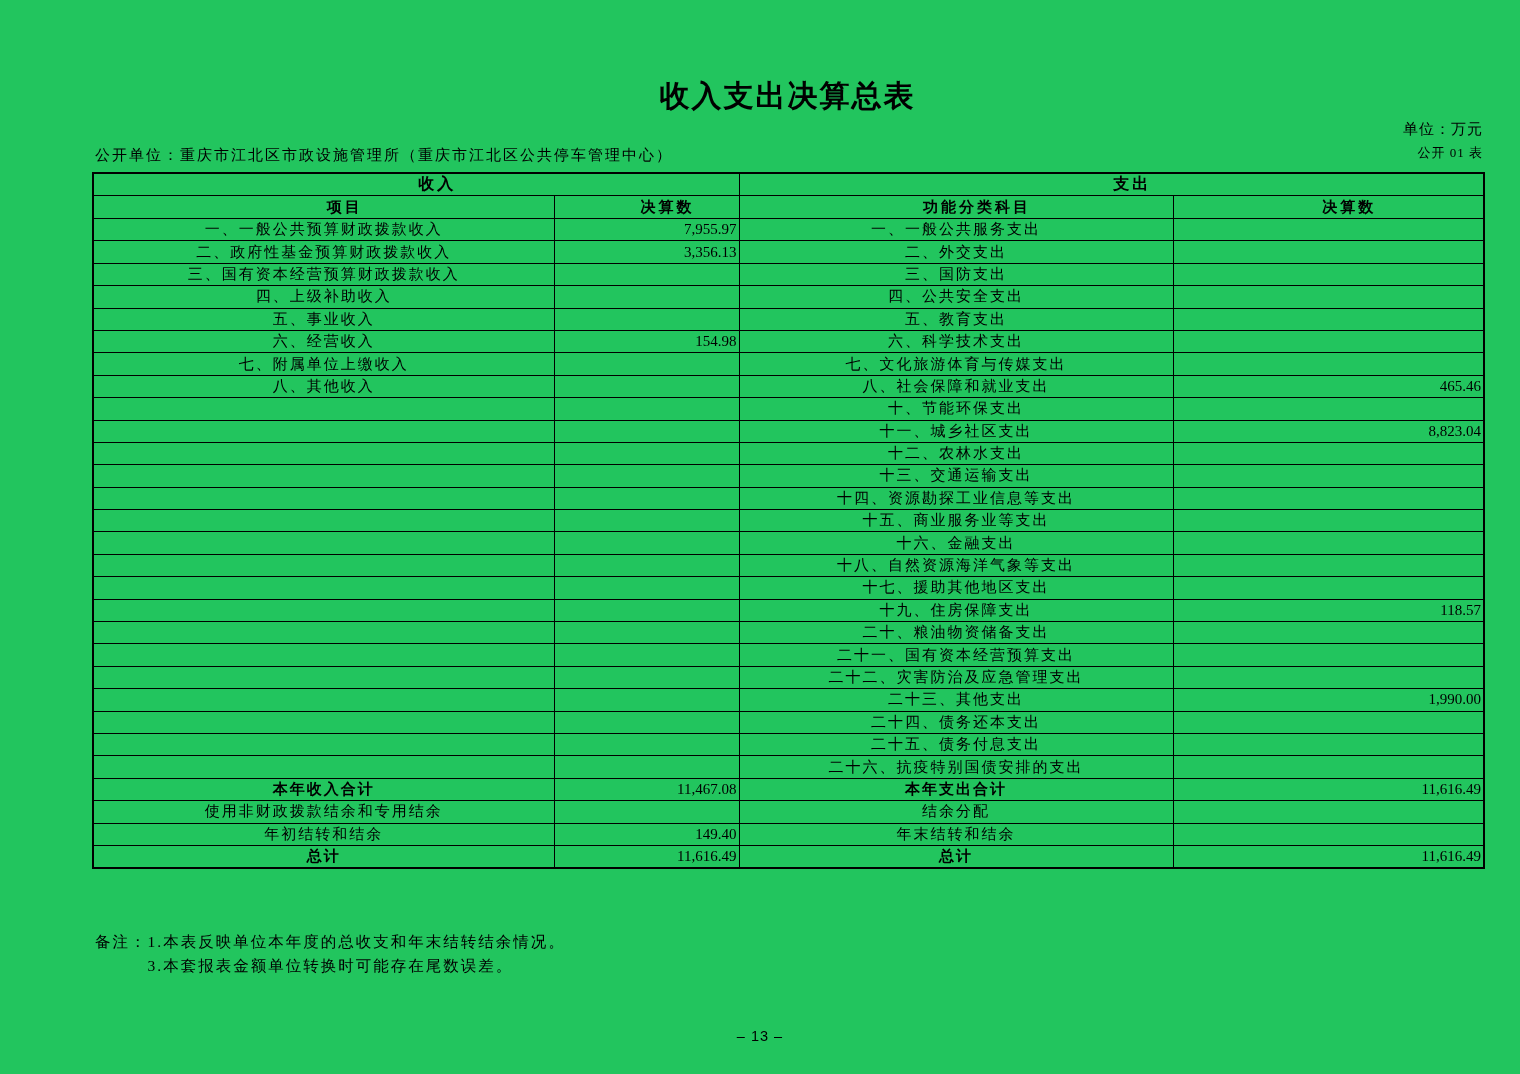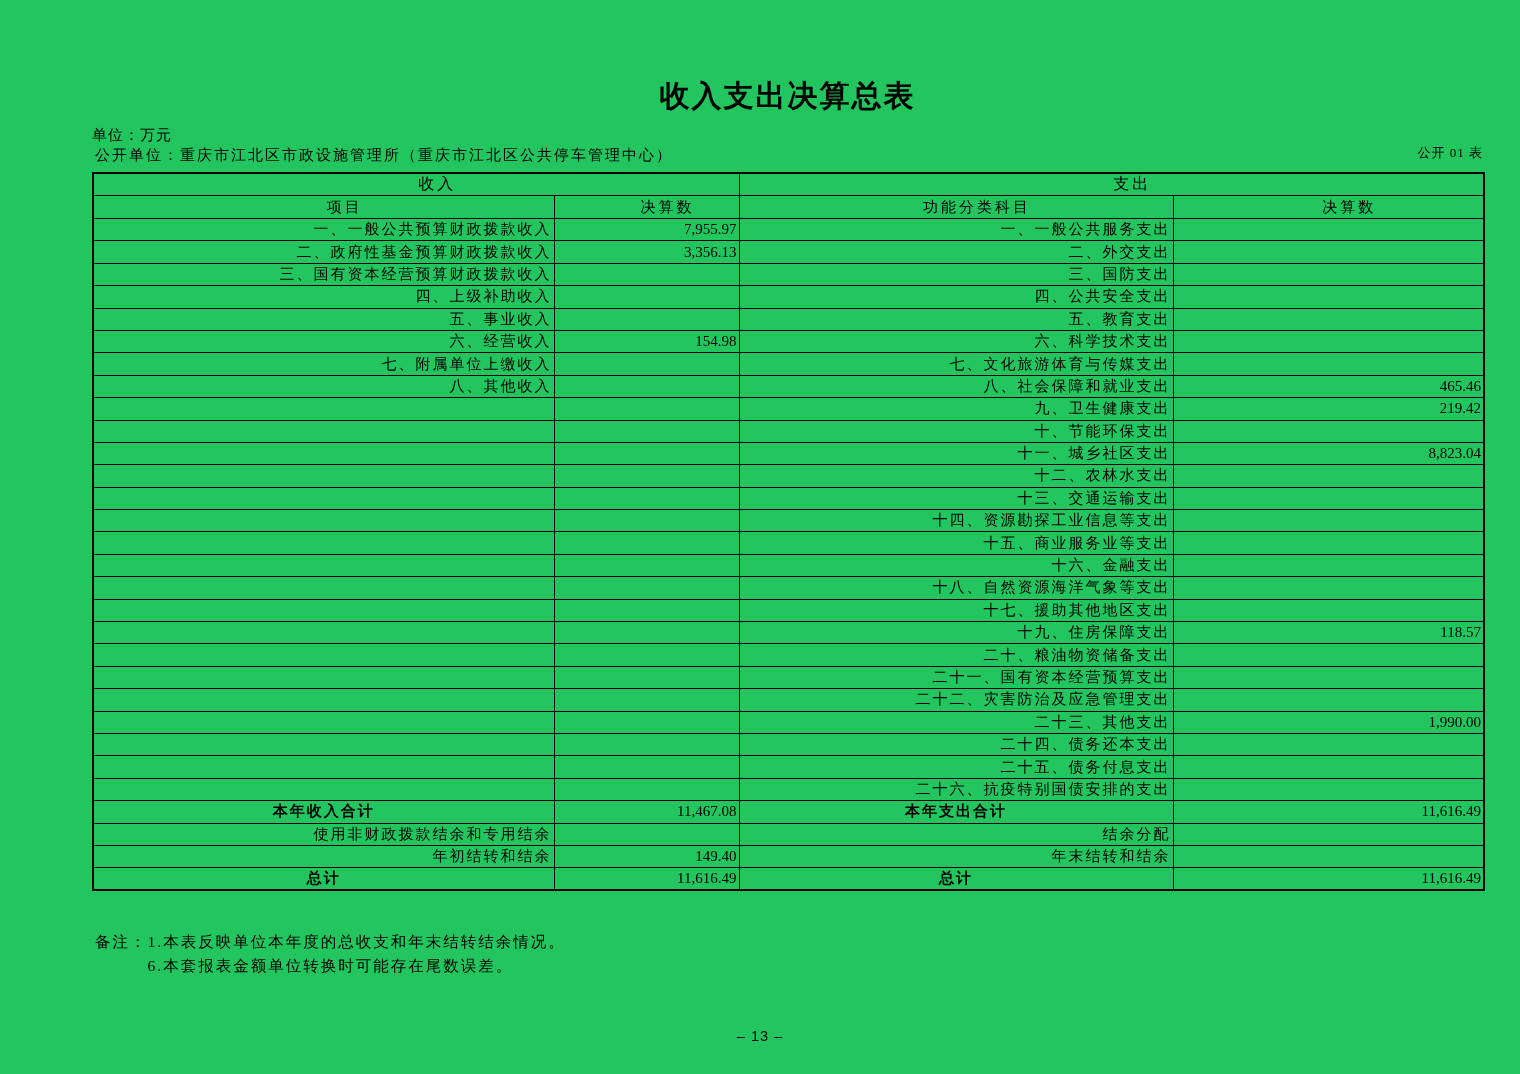--- a/index.html
+++ b/index.html
@@ -14,45 +14,45 @@
 
   .doc-title {
     position: absolute; top: 76px; left: 92px; width: 1391px;
     text-align: center; font-size: 30px; font-weight: 700; letter-spacing: 2px;
   }
   .table-code {
     position: absolute; top: 112px; left: 92px; width: 1391px;
     text-align: right; font-size: 13px; letter-spacing: 1px; margin-top: 32px;
   }
   .unit-label {
-    position: absolute; top: 126px; left: 92px; width: 1391px;
-    text-align: left; font-size: 15px; letter-spacing: 1px;
+    position: absolute; top: 120px; left: 92px; width: 1391px;
+    text-align: right; font-size: 15px; letter-spacing: 1px;
   }
   .org-label {
     position: absolute; top: 146px; left: 95px;
     font-size: 15px; letter-spacing: 2px;
   }
 
   table.grid {
     position: absolute; top: 172px; left: 92px; width: 1391px;
     border-collapse: collapse; table-layout: fixed;
     border: 2px solid #000;
   }
   table.grid th, table.grid td {
     border: 1px solid #000;
     padding: 0 2px;
     font-size: 15px;
     overflow: hidden; white-space: nowrap;
     vertical-align: middle;
   }
-  table.grid th { font-weight: 400; letter-spacing: 3px; padding-left: 44px; }
+  table.grid th { font-weight: 700; letter-spacing: 3px; padding-left: 44px; }
   tr.section-row th { height: 21px; font-size: 16px; }
   tr.colhead-row th { height: 23px; }
   table.grid td { height: 22.4px; }
-  td.item { text-align: right; letter-spacing: 2px; }
+  td.item { text-align: center; letter-spacing: 2px; }
   td.val  { text-align: right; letter-spacing: 0; font-size: 15.5px; padding-right: 2px; }
   td.emph { text-align: center; font-weight: 700; letter-spacing: 2px; }
 
   .notes {
     position: absolute; top: 930px; left: 95px;
     display: flex; font-size: 15.5px; letter-spacing: 2px; line-height: 24px;
   }
   .notes .prefix { flex: none; }
   .notes .lines div { min-height: 24px; }
 
@@ -137,26 +137,20 @@
         </tr>
         <tr>
           <td class="item">八、其他收入</td>
           <td class="val"></td>
           <td class="item">八、社会保障和就业支出</td>
           <td class="val">465.46</td>
         </tr>
         <tr>
           <td class="item"></td>
           <td class="val"></td>
-          <td class="item">九、卫生健康支出</td>
-          <td class="val">219.42</td>
-        </tr>
-        <tr>
-          <td class="item"></td>
-          <td class="val"></td>
           <td class="item">十、节能环保支出</td>
           <td class="val"></td>
         </tr>
         <tr>
           <td class="item"></td>
           <td class="val"></td>
           <td class="item">十一、城乡社区支出</td>
           <td class="val">8,823.04</td>
         </tr>
         <tr>
@@ -273,19 +267,19 @@
           <td class="item emph">总计</td>
           <td class="val">11,616.49</td>
         </tr>
       </tbody>
   </table>
 
   <div class="notes">
     <span class="prefix">备注：</span>
     <span class="lines">
       <div>1.本表反映单位本年度的总收支和年末结转结余情况。</div>
-      <div>6.本套报表金额单位转换时可能存在尾数误差。</div>
+      <div>3.本套报表金额单位转换时可能存在尾数误差。</div>
     </span>
   </div>
 
   <div class="page-number">– 13 –</div>
 
 </div>
 
 </body></html>

